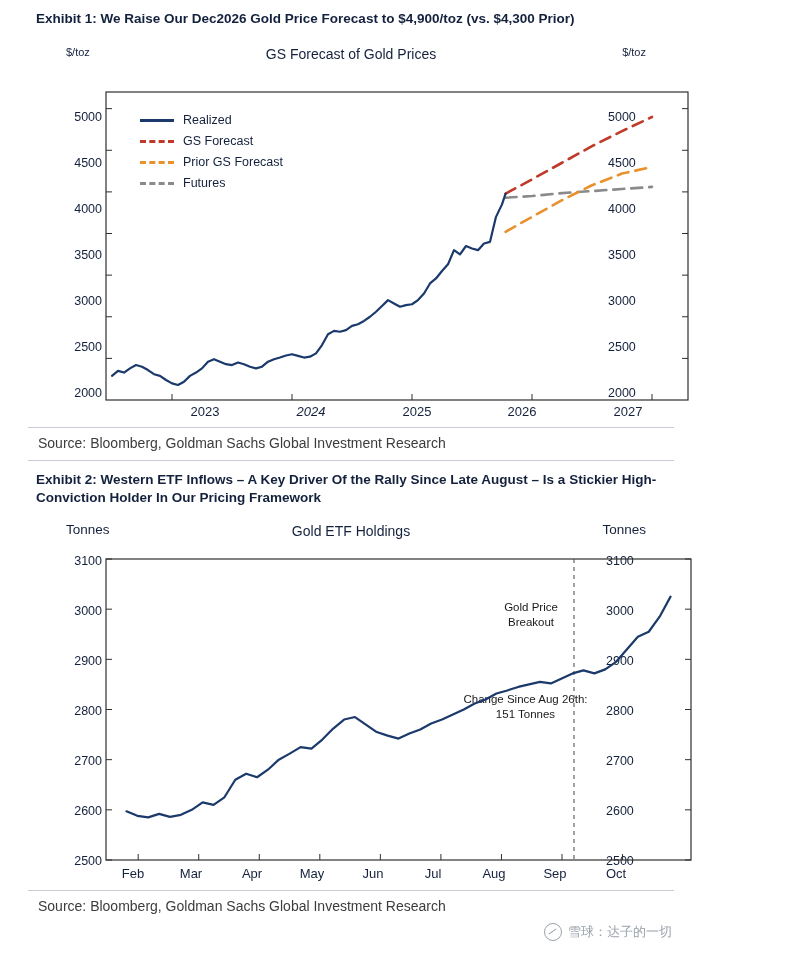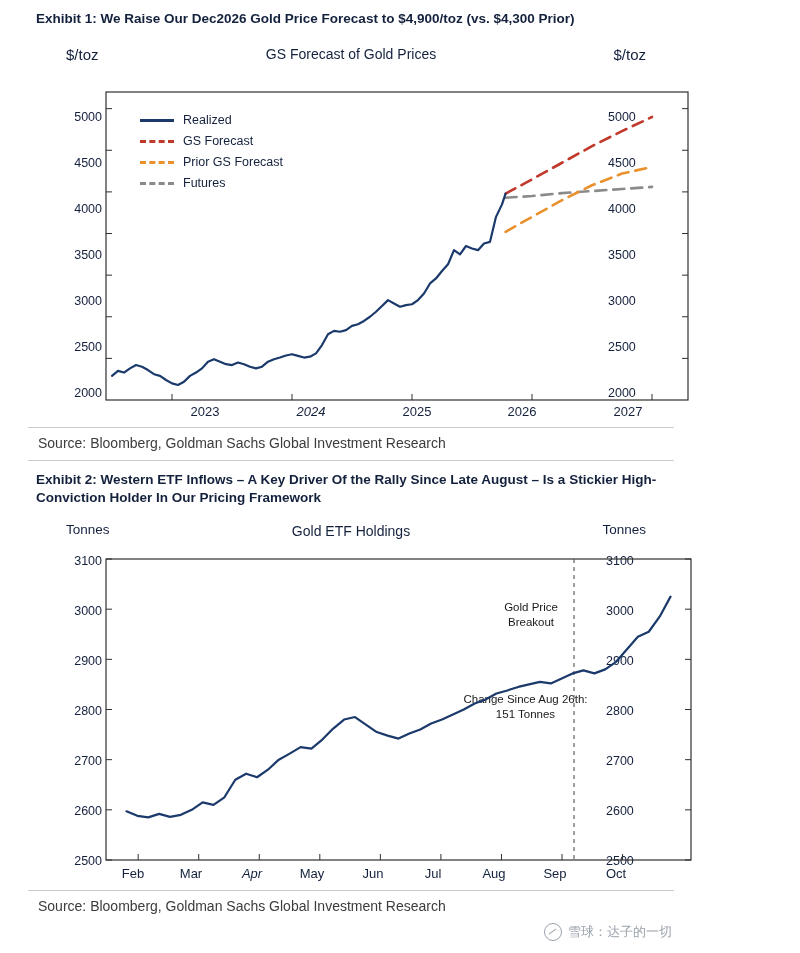--- a/index.html
+++ b/index.html
@@ -41,21 +41,21 @@
     padding: 7px 0 9px 10px;
   }
   .chart-block {
     position: relative;
   }
   .chart-area {
     position: relative;
   }
   .unit-label {
     position: absolute;
-    font-size: 15px;
+    font-size: 11px;
     color: #14213d;
   }
   .chart-heading {
     position: absolute;
     width: 100%;
     text-align: center;
     font-size: 14px;
     color: #14213d;
   }
   .axis-tick {
@@ -233,21 +233,21 @@
       <div class="axis-tick y-right" style="right:16px; top:42px; width:52px;">3100</div>
       <div class="axis-tick y-right" style="right:16px; top:92px; width:52px;">3000</div>
       <div class="axis-tick y-right" style="right:16px; top:142px; width:52px;">2900</div>
       <div class="axis-tick y-right" style="right:16px; top:192px; width:52px;">2800</div>
       <div class="axis-tick y-right" style="right:16px; top:242px; width:52px;">2700</div>
       <div class="axis-tick y-right" style="right:16px; top:292px; width:52px;">2600</div>
       <div class="axis-tick y-right" style="right:16px; top:342px; width:52px;">2500</div>
 
       <div class="x-tick" style="left:75px; top:354px; width:60px;text-align:center;">Feb</div>
       <div class="x-tick" style="left:133px; top:354px; width:60px;">Mar</div>
-      <div class="x-tick" style="left:194px; top:354px; width:60px;font-style:italic;">Apr</div>
+      <div class="x-tick" style="left:194px; top:354px; width:60px;">Apr</div>
       <div class="x-tick" style="left:254px; top:354px; width:60px;">May</div>
       <div class="x-tick" style="left:315px; top:354px; width:60px;">Jun</div>
       <div class="x-tick" style="left:375px; top:354px; width:60px;">Jul</div>
       <div class="x-tick" style="left:436px; top:354px; width:60px;">Aug</div>
       <div class="x-tick" style="left:497px; top:354px; width:60px;">Sep</div>
       <div class="x-tick" style="left:558px; top:354px; width:60px;">Oct</div>
 
       <div class="annot" style="left:447px; top:88px; width:112px; white-space:pre-line;">Gold Price
 Breakout</div>
       <div class="annot" style="left:410px; top:180px; width:175px; white-space:pre-line;">Change Since Aug 26th:

